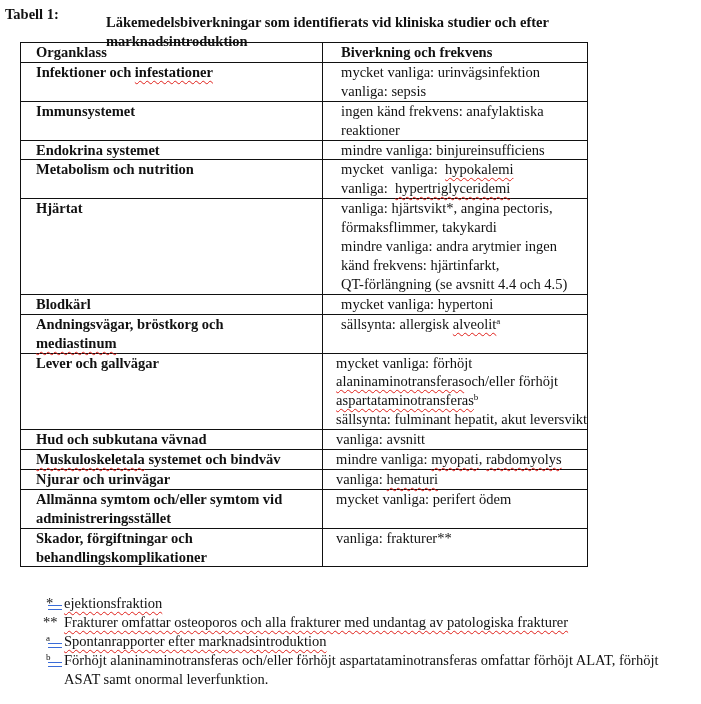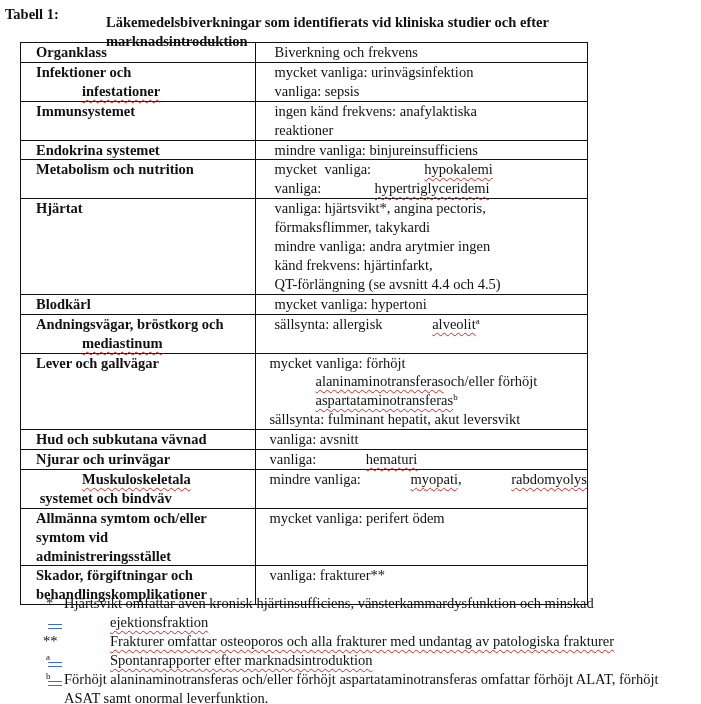--- a/index.html
+++ b/index.html
@@ -20,21 +20,20 @@
   }
   table.adr td {
     border: 1.5px solid #111; vertical-align: top; padding: 0;
   }
   td.c1 { width: 318px; font-weight: bold; padding-left: 15px !important; }
   td.c2 { padding-left: 18px !important; white-space: nowrap; }
   td.c2.tight { padding-left: 13px !important; }
   .sq {
     text-decoration: underline wavy #e0201a; text-decoration-thickness: 1px;
     text-underline-offset: 3px;
-    margin-left: 46px;
   }
   sup { font-size: 9px; line-height: 0; vertical-align: 5px; }
   .notes {
     position: absolute; left: 46px; top: 594px; width: 650px;
     font-size: 14.5px; line-height: 18.9px;
   }
   .note { position: relative; padding-left: 18px; }
   .note .mk { position: absolute; left: 0; top: 0; }
   .note.dbl { padding-left: 18px; }
   .note.dbl .mk { left: 0; }
@@ -48,21 +47,21 @@
 
 <div class="title">
   <span class="label">Tabell 1:</span>
   <span class="text">Läkemedelsbiverkningar som identifierats vid kliniska studier och efter marknadsintroduktion</span>
 </div>
 
 <table class="adr">
   <tbody>
       <tr>
     <td class="c1">Organklass</td>
-    <td class="c2" style="font-weight:normal">Biverkning och frekvens</td>
+    <td class="c2" style="font-weight:bold">Biverkning och frekvens</td>
   </tr>
   <tr>
     <td class="c1"><span>Infektioner och </span><span class="sq">infestationer</span></td>
     <td class="c2">
           <div>mycket vanliga: urinvägsinfektion</div>
           <div>vanliga: sepsis</div>
         </td>
   </tr>
   <tr>
     <td class="c1">Immunsystemet</td>
@@ -110,26 +109,26 @@
           <div><span class="sq">alaninaminotransferas</span><span>och/eller förhöjt</span></div>
           <div><span class="sq">aspartataminotransferas</span><sup>b</sup></div>
           <div>sällsynta: fulminant hepatit, akut leversvikt</div>
         </td>
   </tr>
   <tr>
     <td class="c1">Hud och subkutana vävnad</td>
     <td class="c2 tight">vanliga: avsnitt</td>
   </tr>
   <tr>
+    <td class="c1"><span class="sq">Muskuloskeletala</span><span style="white-space:pre"> systemet och bindväv</span></td>
+    <td class="c2 tight"><span style="white-space:pre">mindre vanliga: </span><span class="sq">myopati</span><span style="white-space:pre">, </span><span class="sq">rabdomyolys</span></td>
+  </tr>
+  <tr>
     <td class="c1">Njurar och urinvägar</td>
     <td class="c2 tight"><span style="white-space:pre">vanliga: </span><span class="sq">hematuri</span></td>
-  </tr>
-  <tr>
-    <td class="c1"><span class="sq">Muskuloskeletala</span><span style="white-space:pre"> systemet och bindväv</span></td>
-    <td class="c2 tight"><span style="white-space:pre">mindre vanliga: </span><span class="sq">myopati</span><span style="white-space:pre">, </span><span class="sq">rabdomyolys</span></td>
   </tr>
   <tr>
     <td class="c1">
           <div>Allmänna symtom och/eller symtom vid</div>
           <div>administreringsstället</div>
         </td>
     <td class="c2 tight">mycket vanliga: perifert ödem</td>
   </tr>
   <tr>
     <td class="c1">
@@ -137,21 +136,20 @@
           <div>behandlingskomplikationer</div>
         </td>
     <td class="c2 tight">vanliga: frakturer**</td>
   </tr>
 </tbody>
   </table>
 
 <div class="notes">
   <div class="note">
     <span class="mk">*</span>
-    <div>Hjärtsvikt omfattar även kronisk hjärtinsufficiens, vänsterkammardysfunktion och minskad</div>
     <div><span class="blue-mark"></span><span class="sq">ejektionsfraktion</span></div>
   </div>
   <div class="note dbl">
     <span class="mk" style="left:-3px">**</span>
     <span class="sq">Frakturer omfattar osteoporos och alla frakturer med undantag av patologiska frakturer</span>
   </div>
   <div class="note">
     <sup class="mk" style="top:6px">a</sup>
     <span class="blue-mark"></span><span class="sq">Spontanrapporter efter marknadsintroduktion</span>
   </div>

